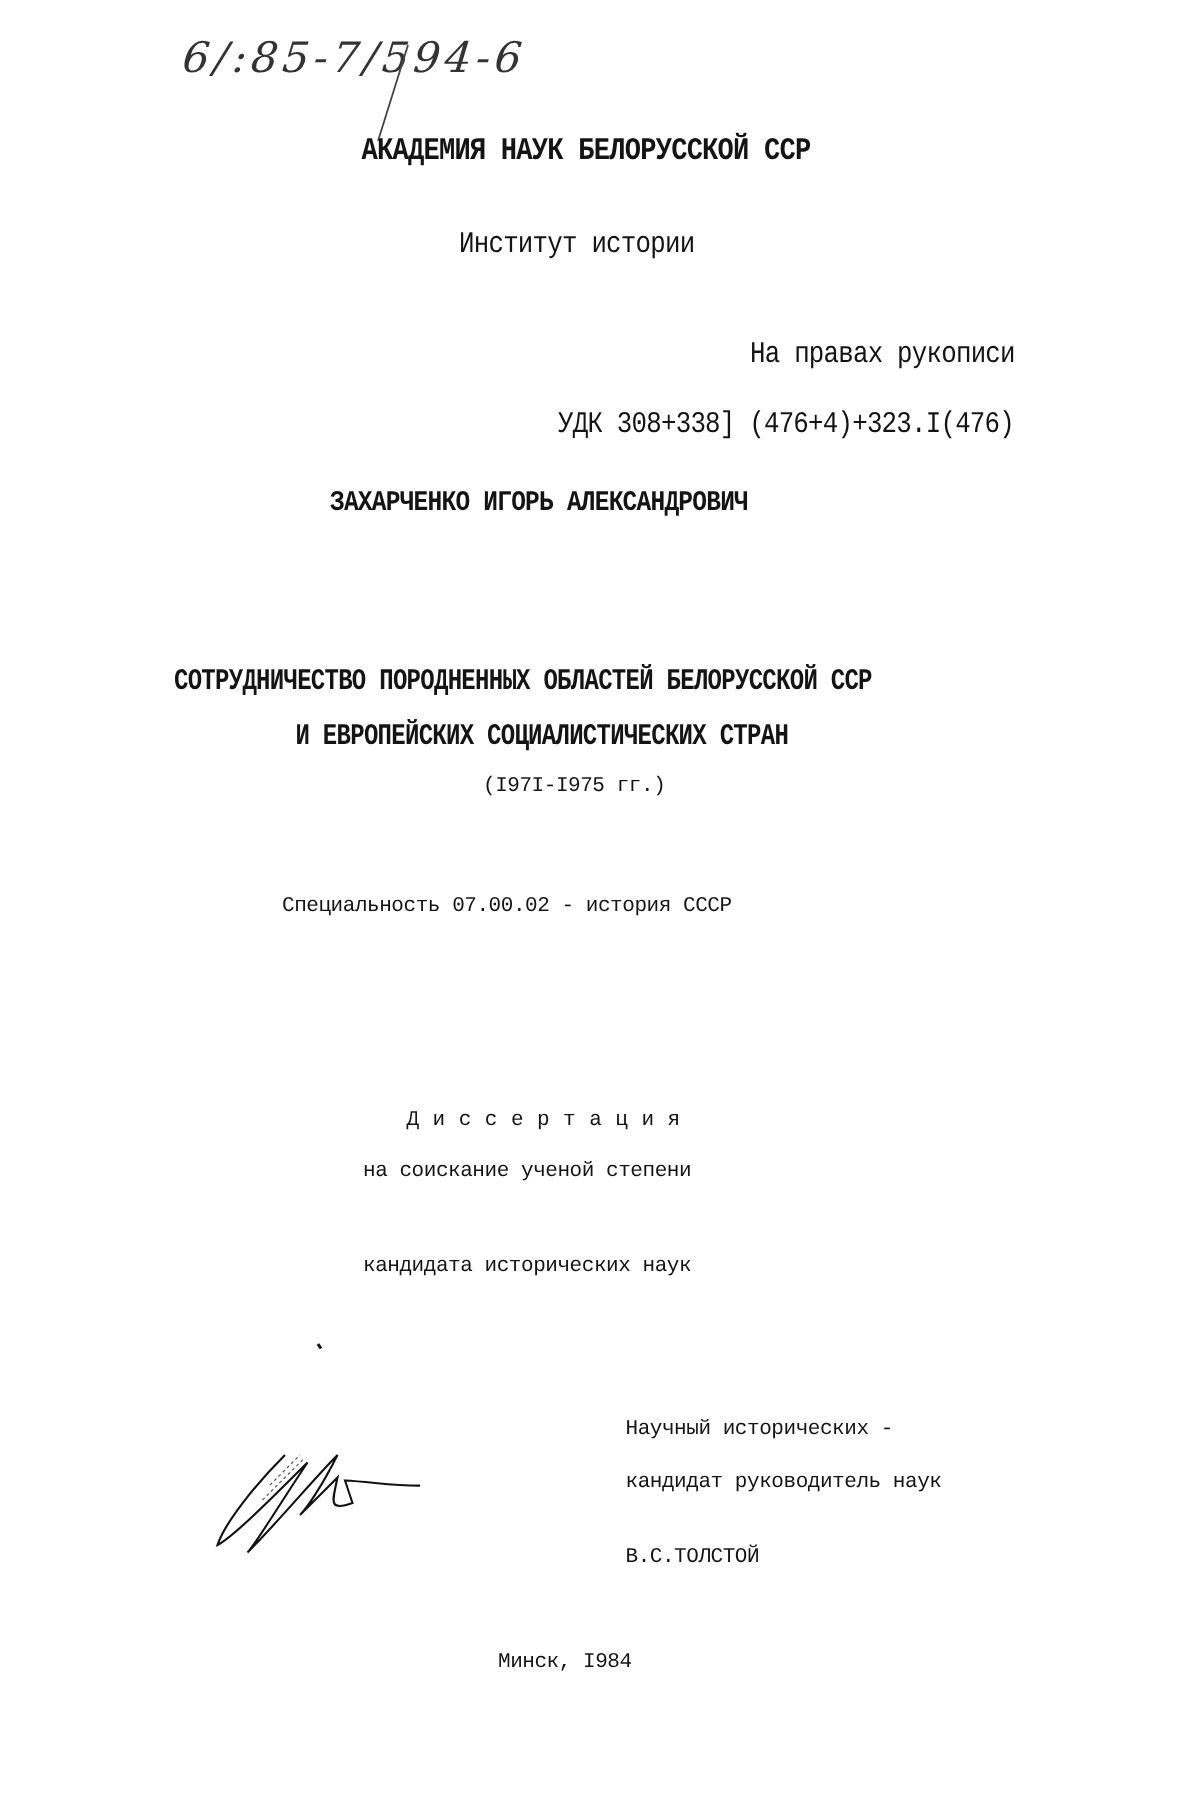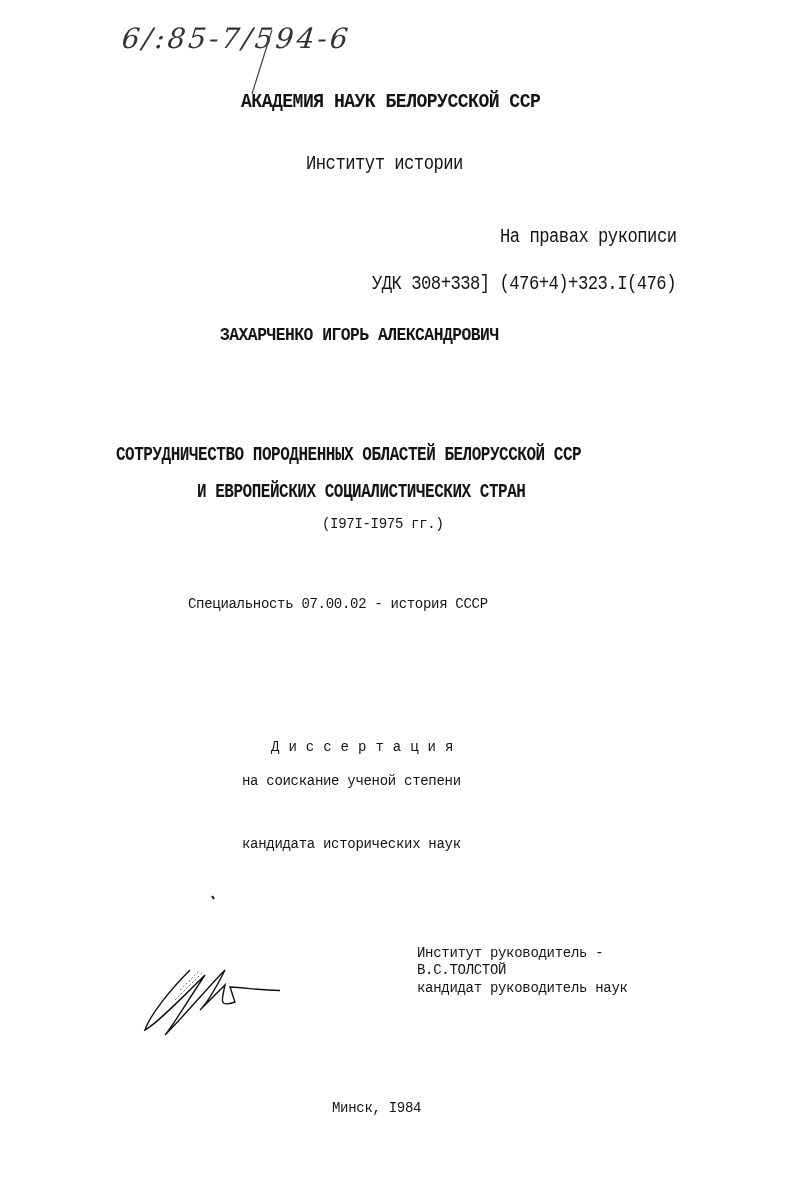--- a/index.html
+++ b/index.html
@@ -42,17 +42,17 @@
 <div class="abs t spaced" style="left:271px; top:739px;">Диссертация</div>
 <div class="abs t" style="left:242px; top:773px;">на соискание ученой степени</div>
 <div class="abs t" style="left:242px; top:808px;margin-top:28px;">кандидата исторических наук</div>
 
 <svg class="abs" style="left:130px; top:890px;" width="150" height="150">
   <path d="M 82 6 l 2 3" stroke="#111" stroke-width="2" fill="none"></path>
   <path d="M 60 80 C 40 100, 20 125, 15 140 C 25 135, 50 110, 75 85 C 55 115, 40 140, 35 145 C 55 125, 80 95, 95 80 C 85 100, 75 115, 70 120 L 95 95 C 92 110, 88 118, 105 112 L 100 97 C 120 98, 140 102, 160 100" stroke="#111" stroke-width="1.4" fill="none"></path>
   <path d="M 50 100 l 20 -20 M 45 110 l 28 -28" stroke="#555" stroke-width="0.8" stroke-dasharray="2 2" fill="none"></path>
 </svg>
 
-<div class="abs t" style="left:417px; top:945px;">Институт руководитель -</div>
+<div class="abs t" style="left:417px; top:945px;">Научный исторических -</div>
 <div class="abs t" style="left:417px; top:980px;">кандидат руководитель наук</div>
-<div class="abs t" style="left:417px; top:962px;">В.С.ТОЛСТОЙ</div>
+<div class="abs t" style="left:417px; top:1030px;">В.С.ТОЛСТОЙ</div>
 
 <div class="abs t" style="left:332px; top:1100px;">Минск, I984</div>
 
 </body></html>

